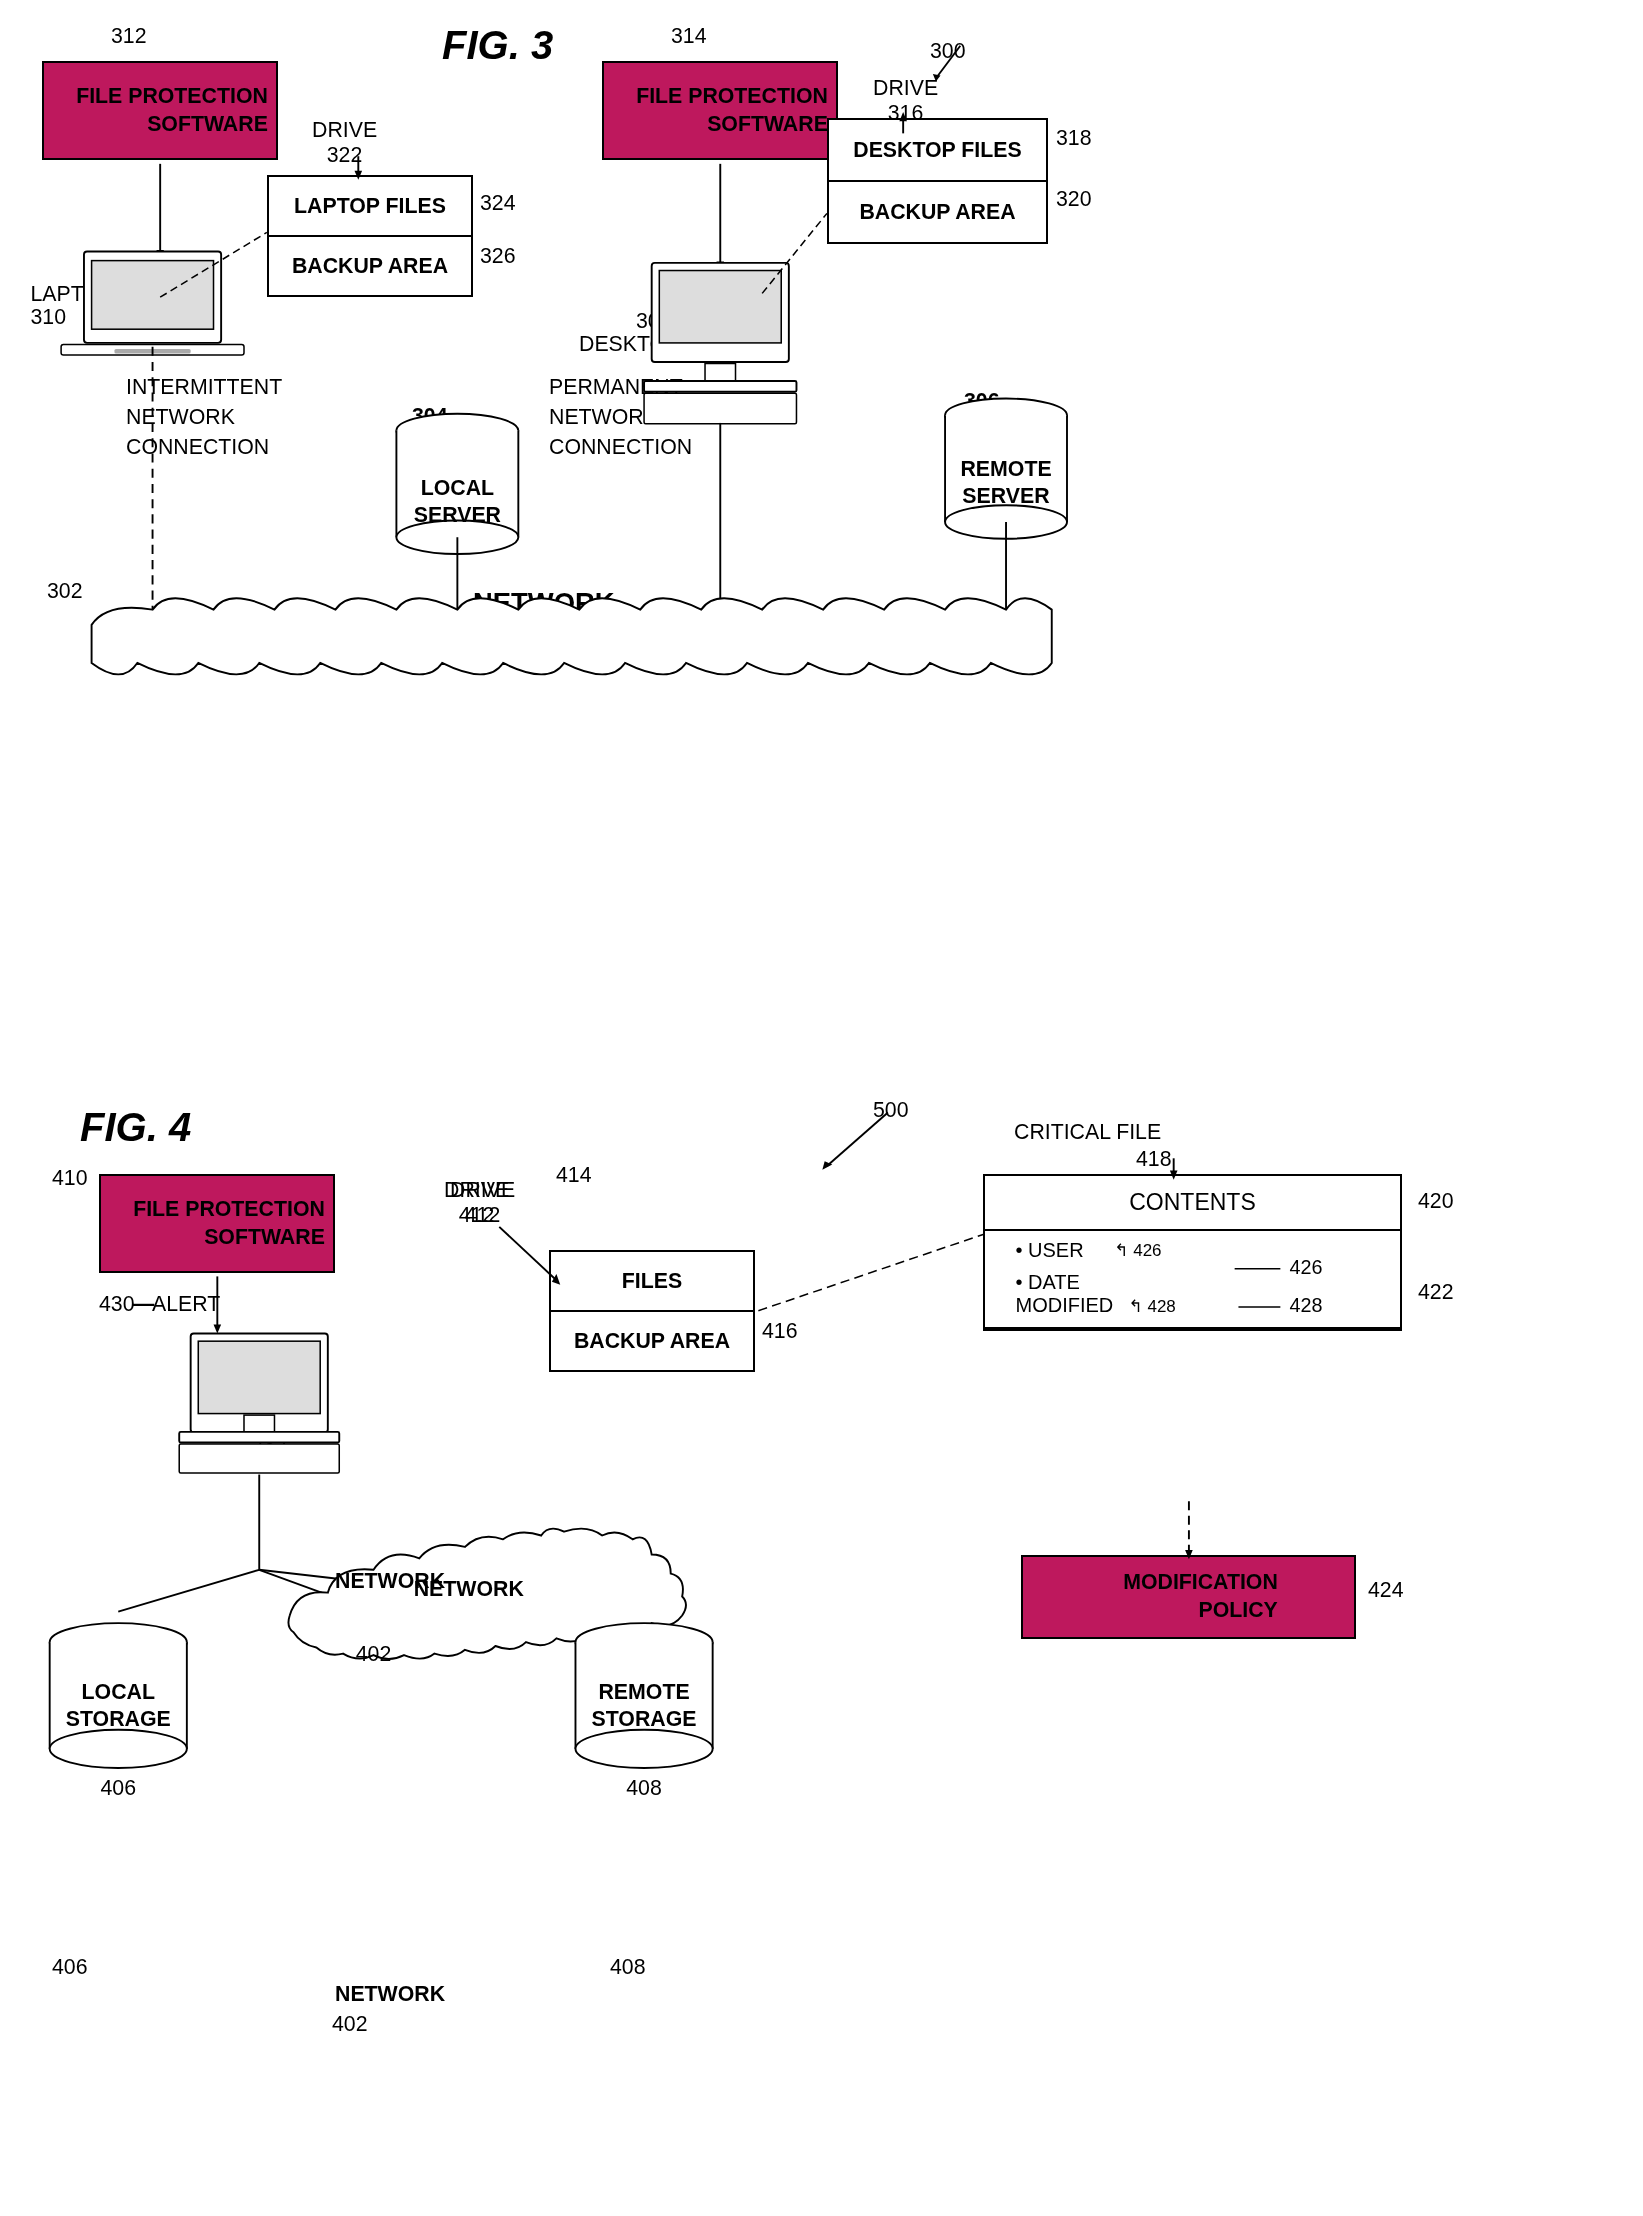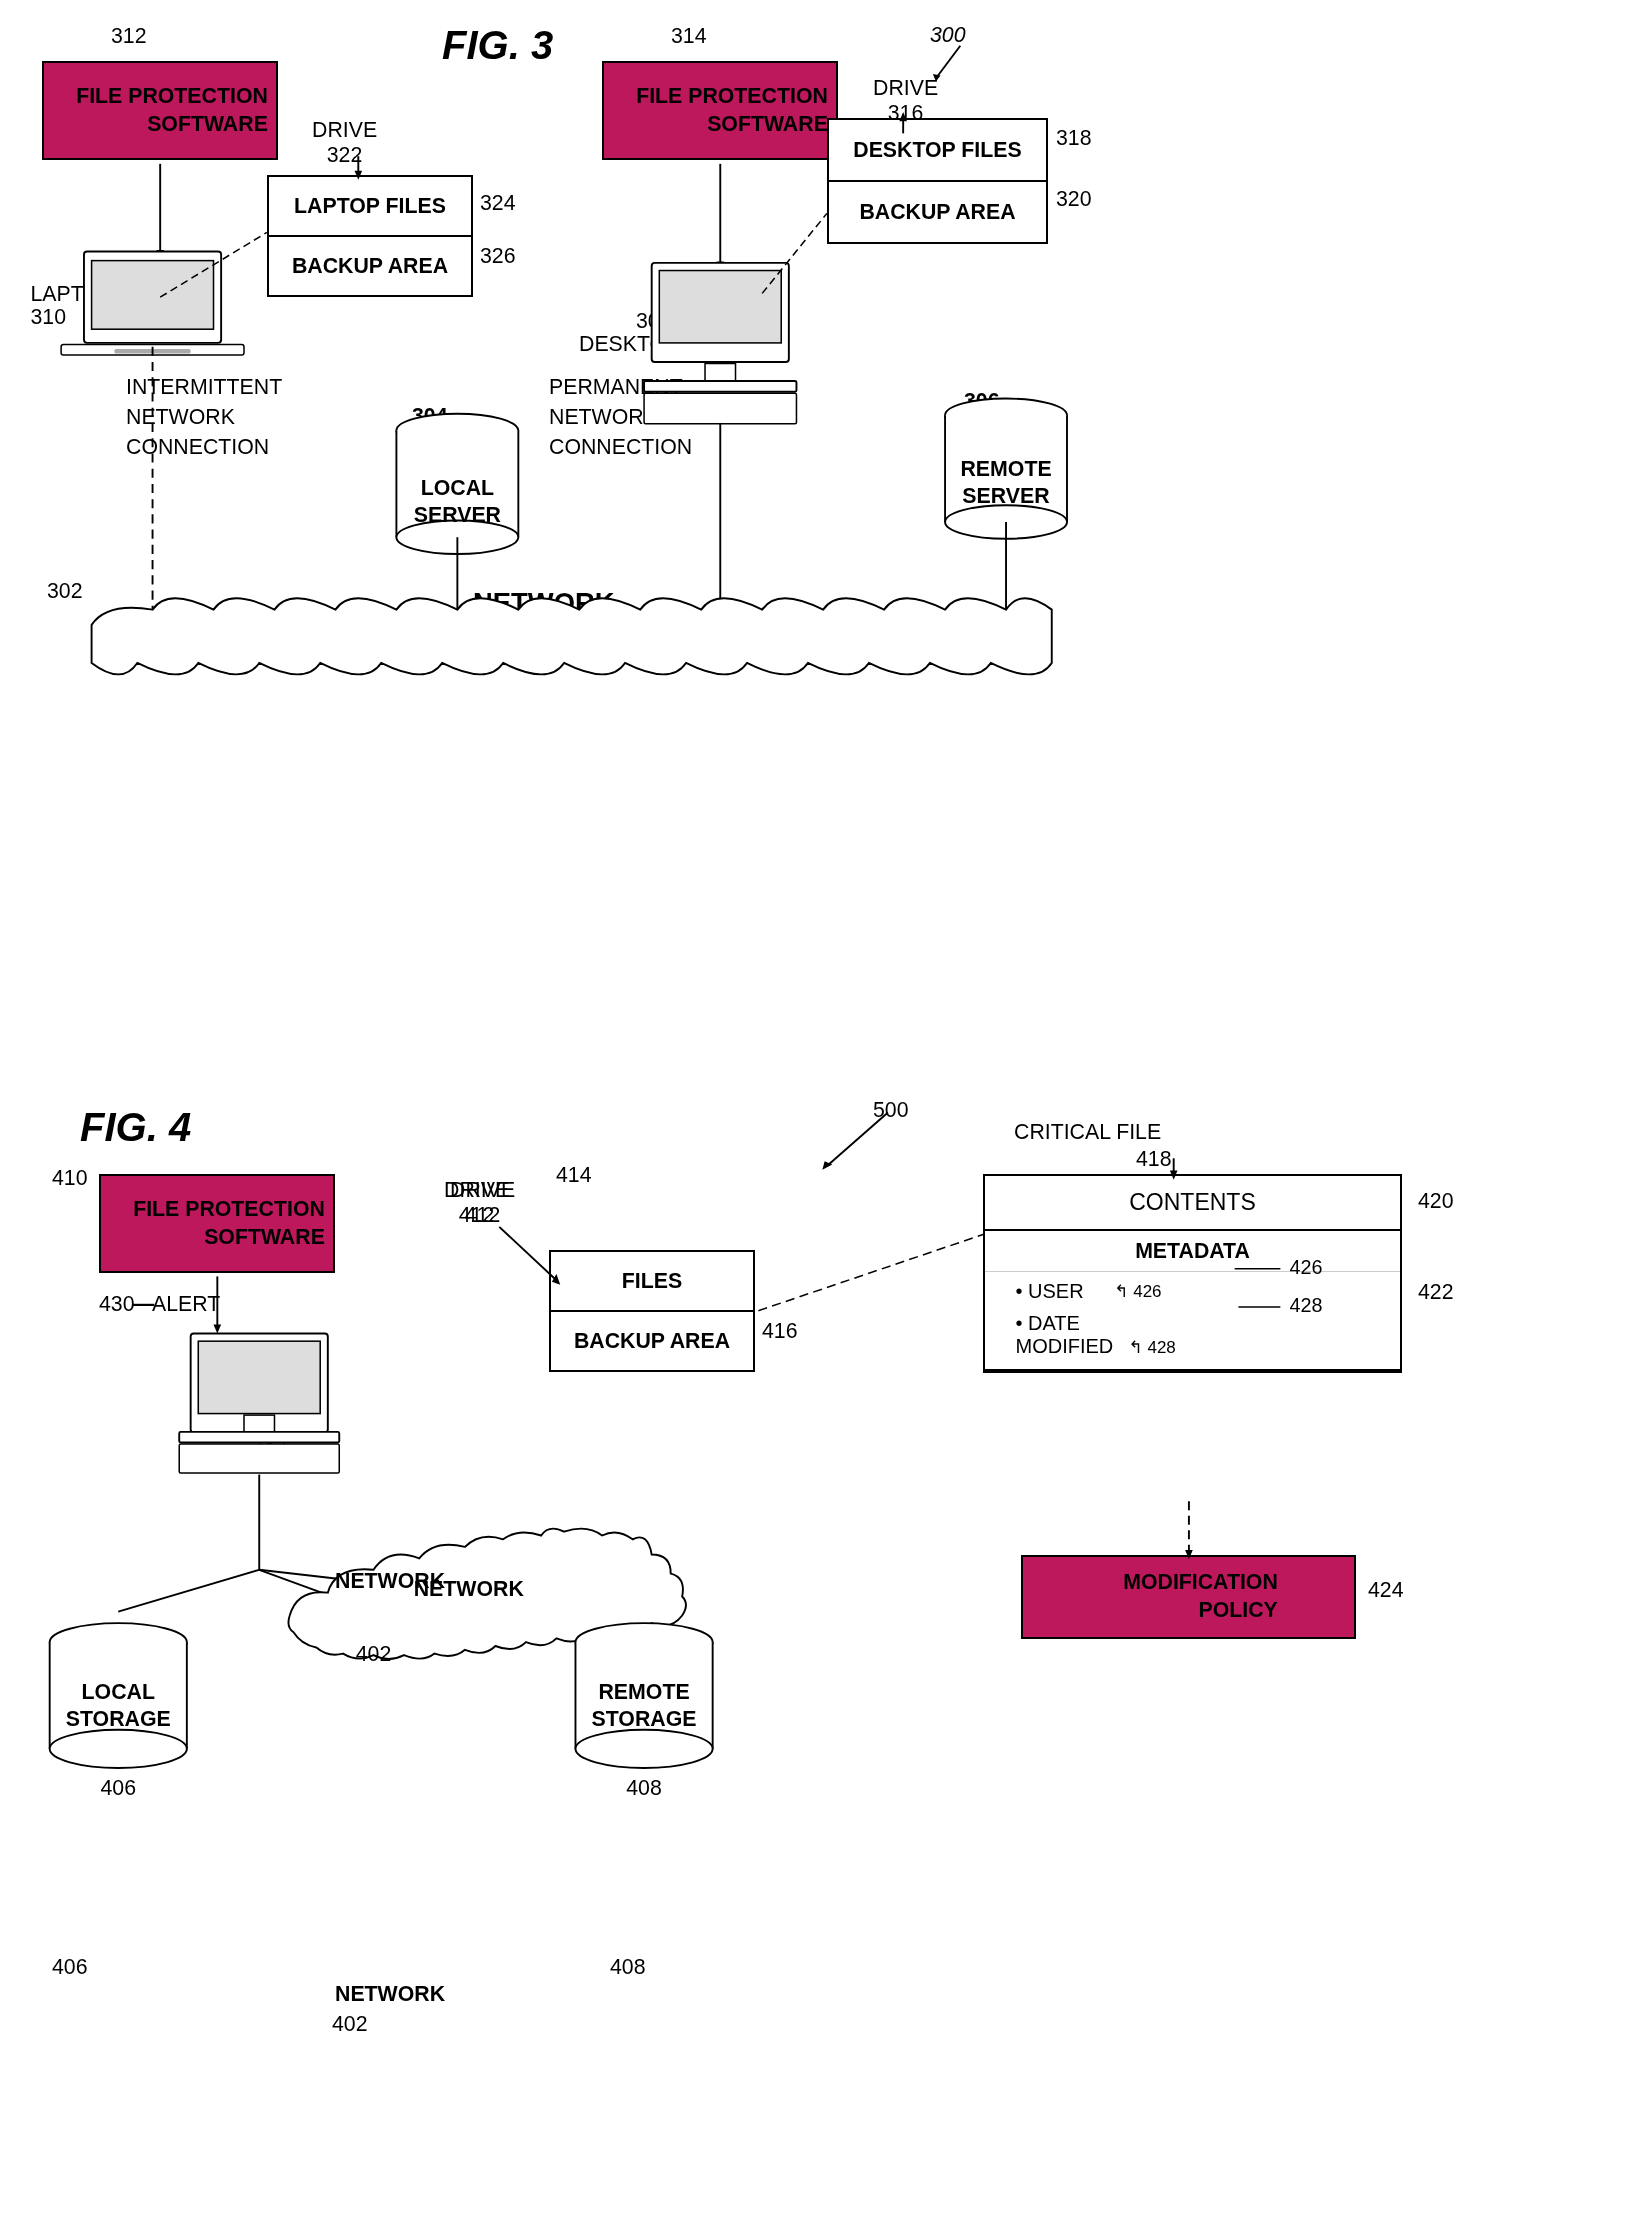--- a/index.html
+++ b/index.html
@@ -101,21 +101,21 @@
 SOFTWARE</span>
   </div>
 
   <div class="label" style="left:671px; top:24.4px;">314</div>
 
   <div class="box" style="left:602px; top:61px; width:236px; height:99px;">
     <span style="white-space:pre-line;">FILE PROTECTION
 SOFTWARE</span>
   </div>
 
-  <div class="label" style="left:930px; top:23px;font-style:italic;">300</div>
+  <div class="label" style="left:930px; top:39px;">300</div>
 
   <div class="label" style="left:312px; top:118px; white-space:pre-line; text-align:center;">DRIVE<br>322</div>
 
   <div class="label" style="left:873px; top:76px; white-space:pre-line; text-align:center;">DRIVE<br>316</div>
 
   <div class="box-divided" style="left:267px; top:175px; width:206px; height:122px;">
     <div class="section">LAPTOP FILES</div>
     <div class="section divider">BACKUP AREA</div>
   </div>
 
@@ -185,21 +185,20 @@
 
   <div class="label" style="left:1418px; top:1189px;">420</div>
 
   <div class="label" style="left:1418px; top:1280px;">422</div>
 
   <div style="position:absolute; left:983px; top:1174px; width:419px; border:2.3px solid #000; background:#fff;">
 
     <div style="padding:13px; text-align:center; font-size:23px; font-weight:normal; border-bottom:2.3px solid #000;">CONTENTS</div>
 
     <div style="border-bottom:2.3px solid #000;">
-      <div style="padding:7.6px 13.7px; text-align:center; font-size:21.3px; font-weight:bold; border-bottom:0.8px solid #ccc;">METADATA</div>
       <div style="padding:7.6px 13.7px 4.6px 30.5px; font-size:20px; display:flex; align-items:center; gap:7.6px;">
         <span>• USER</span>
         <span style="font-size:17px; margin-left:23px;">↰ <span>426</span></span>
       </div>
       <div style="padding:4.6px 13.7px 10.7px 30.5px; font-size:20px; display:flex; align-items:flex-end; gap:7.6px;">
         <span style="white-space:pre-line;">• DATE
   MODIFIED</span>
         <span style="font-size:17px; margin-left:7.6px; margin-top:3px;">↰ <span>428</span></span>
       </div>
     </div>

